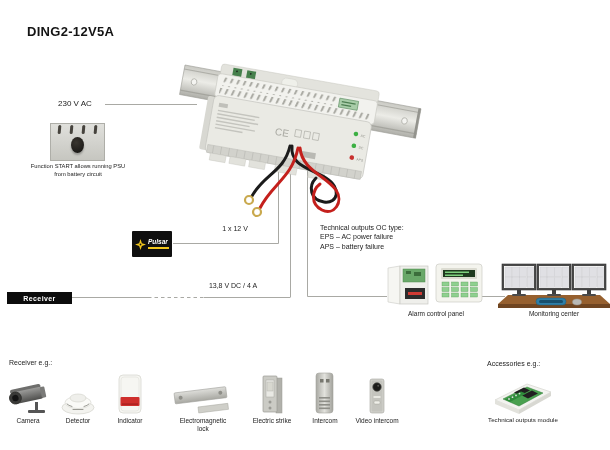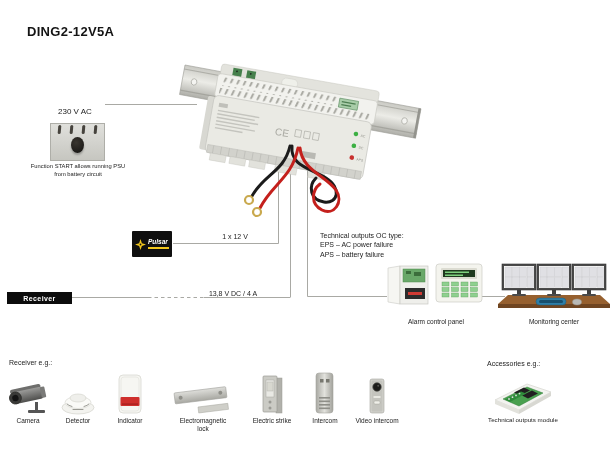--- a/index.html
+++ b/index.html
@@ -7,21 +7,21 @@
   body { font-family:"Liberation Sans", sans-serif; }
   .canvas { position:relative; width:610px; height:450px; background:#fff; overflow:hidden; }
   svg { display:block; }
 
   .page-title { position:absolute; left:27px; top:24px; font-size:13px; font-weight:600;
                 color:#141414; letter-spacing:.3px; }
 
   .lines-svg { position:absolute; left:0; top:0; z-index:1; }
   .psu-svg   { position:absolute; left:140px; top:38px; z-index:2; }
 
-  .lbl { position:absolute; color:#1c1c1c; z-index:3;margin-top:8px; }
+  .lbl { position:absolute; color:#1c1c1c; z-index:3; }
   .ac-label   { left:58px;  top:99px;  font-size:8px; }
   .batt-label { left:205px; top:225px; width:60px; text-align:center; font-size:7px; }
   .dc-label   { left:198px; top:282px; width:70px; text-align:center; font-size:7px; }
   .tech-out   { left:320px; top:223px; font-size:7px; line-height:9.4px; }
   .panel-label{ left:386px; top:310px; width:100px; text-align:center; font-size:6.5px; }
   .mon-label  { left:498px; top:310px; width:112px; text-align:center; font-size:6.5px; }
 
   .receiver-tag { position:absolute; left:7px; top:292px; width:65px; height:12px; z-index:3;
                   background:#0c0c0c; color:#fff; font-size:7px; font-weight:bold;
                   display:flex; align-items:center; justify-content:center; letter-spacing:.4px; }

